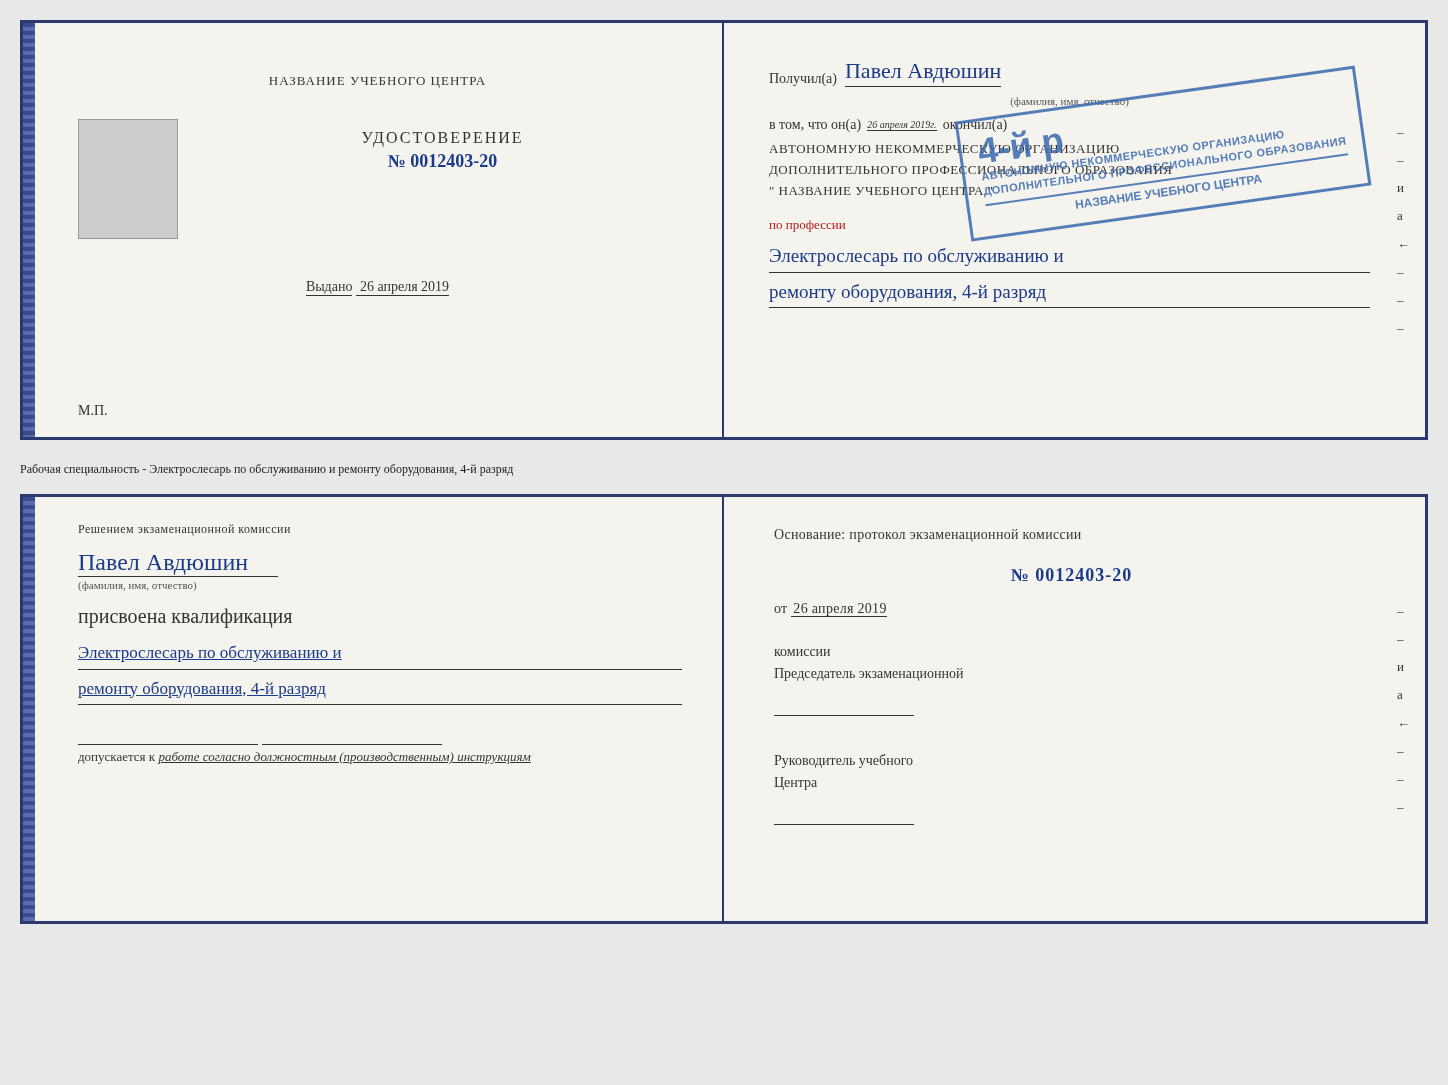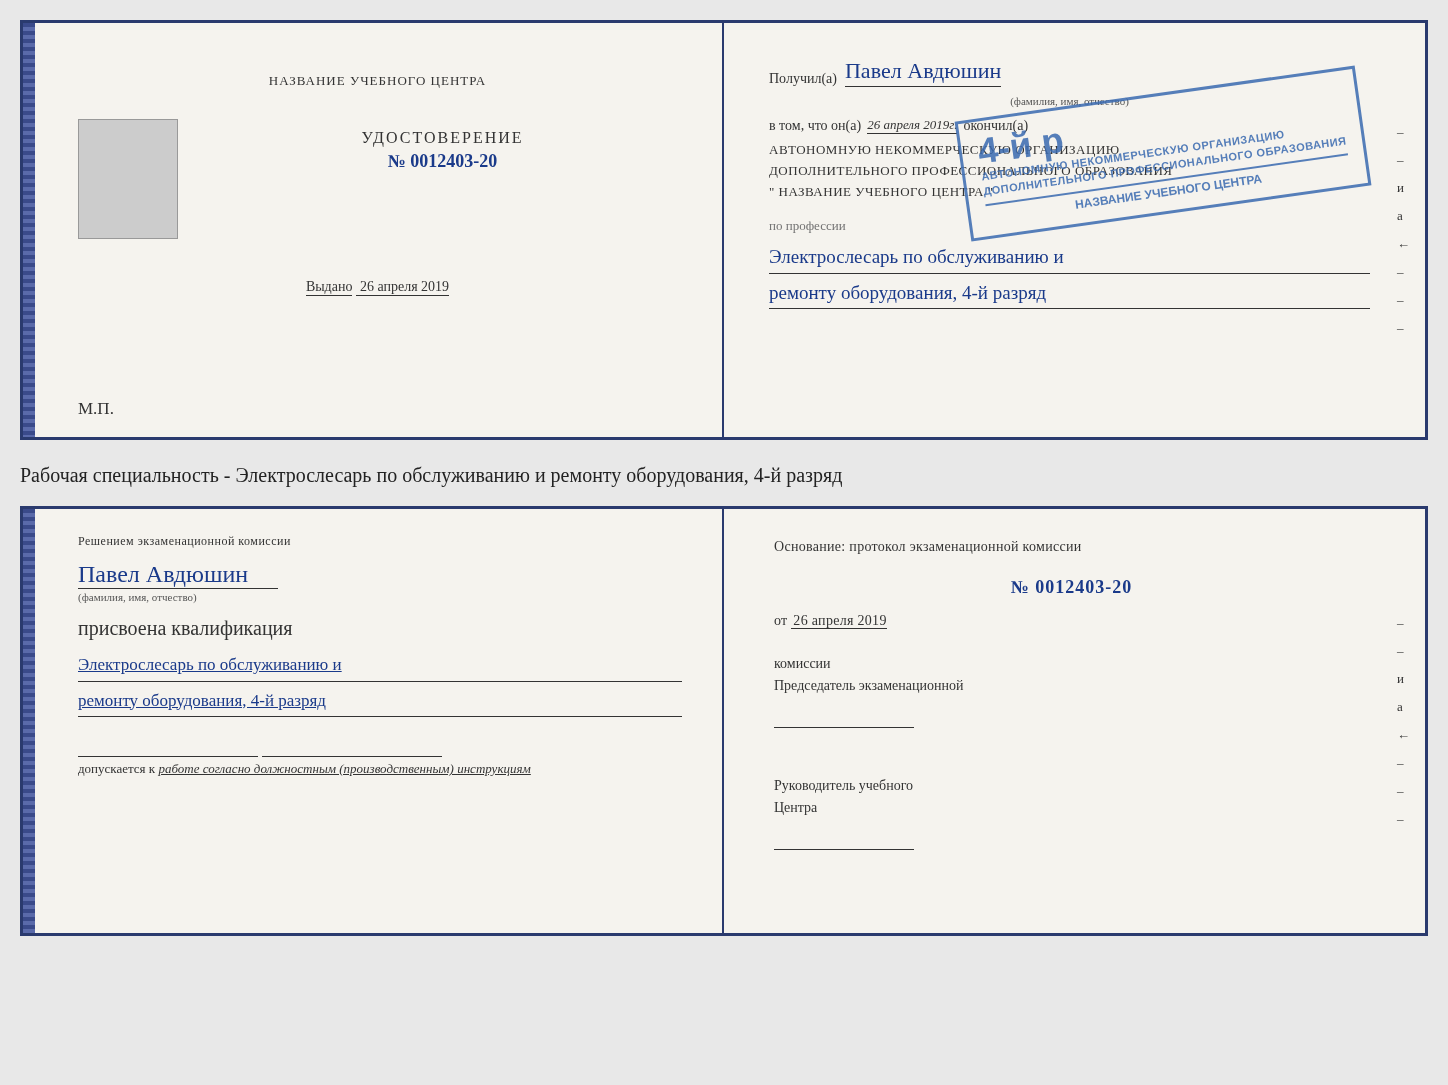--- a/index.html
+++ b/index.html
@@ -147,21 +147,21 @@
       text-align: center;
     }
 
     .issued-line span {
       border-bottom: 1px solid #333;
       padding-bottom: 1px;
     }
 
     .mp-line {
       margin-top: 20px;
-      font-size: 17px;
+      font-size: 14px;
       color: #333;
     }
 
     
     .right-inner {
       padding: 10px 15px 10px 5px;
     }
 
     .received-line {
       font-size: 14px;
@@ -196,21 +196,21 @@
       color: #333;
       margin-bottom: 6px;
       display: flex;
       align-items: center;
       gap: 6px;
       flex-wrap: wrap;
     }
 
     .date-handwritten {
       font-family: 'Segoe Script', cursive;
-      font-size: 13px;
+      font-size: 10px;
       color: #333;
       font-style: italic;
       border-bottom: 1px solid #333;
     }
 
     .stamp-overlay {
       position: absolute;
       top: 70px;
       right: 60px;
       border: 3px solid #3a6ab0;
@@ -247,21 +247,21 @@
       margin-top: 4px;
       padding-top: 4px;
     }
 
     .profession-block {
       margin-top: 16px;
     }
 
     .po-professii {
       font-size: 13px;
-      color: #737373;
+      color: #b91c1c;
     }
 
     .handwritten-profession {
       font-family: 'Segoe Script', cursive;
       font-size: 19px;
       color: #1a3a8a;
       line-height: 1.6;
       border-bottom: 1px solid #333;
       margin-top: 8px;
     }
@@ -270,21 +270,21 @@
       font-family: 'Segoe Script', cursive;
       font-size: 19px;
       color: #1a3a8a;
       line-height: 1.6;
       border-bottom: 1px solid #333;
       margin-top: 4px;
     }
 
     
     .caption-text {
-      font-size: 20px;
+      font-size: 12px;
       color: #222;
       padding: 8px 0 4px 0;
       line-height: 1.5;
     }
 
     
     .document-spread-bottom {
       display: flex;
       width: 100%;
       border: 3px solid #2a3a6e;
@@ -390,21 +390,21 @@
     .predsedatel-block {
       font-size: 14px;
       color: #333;
       margin-top: 16px;
       line-height: 1.6;
     }
 
     .rukovoditel-block {
       font-size: 14px;
       color: #333;
-      margin-top: 40px;
+      margin-top: 27px;
       line-height: 1.6;
     }
 
     .sig-line-right {
       border-bottom: 1px solid #333;
       min-width: 140px;
       display: inline-block;
       margin-top: 10px;
       height: 20px;
     }

